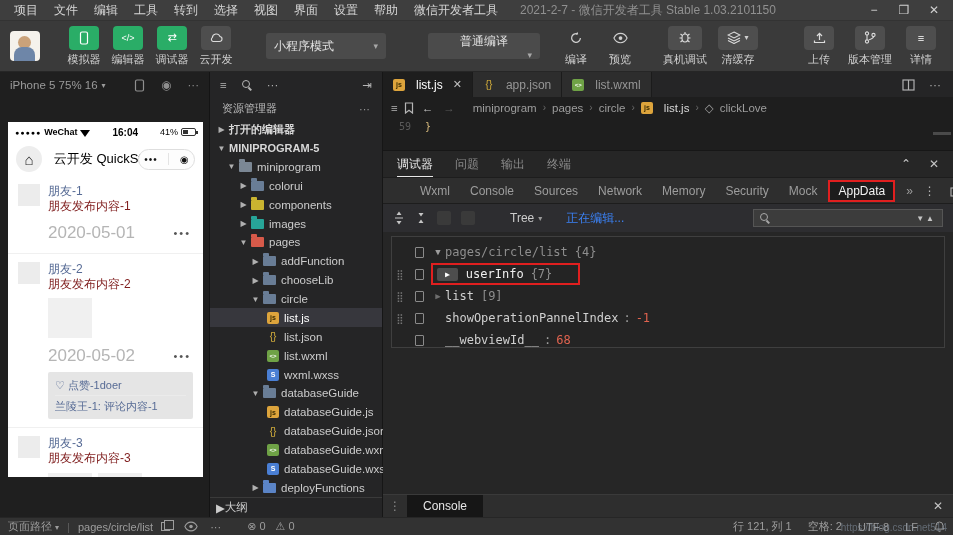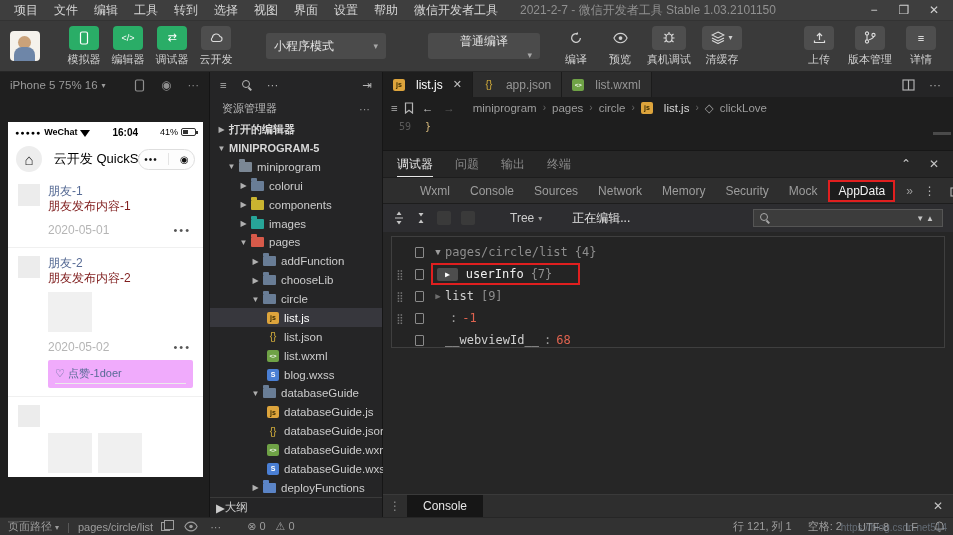--- a/index.html
+++ b/index.html
@@ -62,23 +62,23 @@
   .capsule .div { width:1px; height:12px; background:#e4e4e4; }
   .posts { height:301px; overflow:hidden; }
   .post { padding:8px 10px 4px 10px; border-bottom:1px solid #f0f0f0; }
   .post-head { display:flex; }
   .pavatar { width:22px; height:22px; background:#ececec; flex:none; margin-right:8px; }
   .pname { color:#576b95; font-size:12px; line-height:1.25; }
   .pcontent { color:#7f1d1d; font-size:12px; line-height:1.3; }
   .pimgs { display:flex; gap:6px; margin:6px 0 2px 30px; }
   .pimg { width:44px; height:40px; background:#f0f0f0; }
   .pdate-row { display:flex; align-items:center; margin:8px 0 6px 30px; }
-  .pdate { color:#b5b5b5; font-size:12px; }
+  .pdate { color:#b5b5b5; font-size:17px; }
   .pdots { margin-left:auto; margin-right:2px; color:#555; font-size:11px; letter-spacing:2px; }
-  .pfooter { margin-left:30px; background:#f0abfc; border-radius:2px; padding:4px 7px; margin-bottom:4px; }
+  .pfooter { margin-left:30px; background:#e5e5e5; border-radius:2px; padding:4px 7px; margin-bottom:4px; }
   .plike { color:#576b95; font-size:11px; padding:2px 0; border-bottom:1px solid #ebebeb; }
   .pcomment { font-size:11px; color:#333; padding:3px 0 1px; }
   .pcomment .cn { color:#576b95; }
 
   
   .explorer { width:173px; background:#252526; border-right:1px solid #161616; display:flex; flex-direction:column; flex:none; font-size:11.5px; }
   .exp-icons { height:26px; display:flex; align-items:center; gap:15px; padding:0 10px; color:#b6b6b6; }
   .exp-icons .right { margin-left:auto; }
   .exp-title { height:22px; display:flex; align-items:center; padding:0 12px; color:#b9b9b9; font-size:11px; }
   .exp-title .more { margin-left:auto; color:#9a9a9a; }
@@ -123,21 +123,21 @@
   .dbg-tabs .dbg-right { margin-left:auto; display:flex; gap:18px; color:#c5c5c5; }
   .devtools-tabs { height:27px; background:#2e2e2e; border-top:1px solid #1d1d1d; border-bottom:1px solid #1d1d1d;
     display:flex; align-items:center; padding:0 8px; gap:2px; font-size:12px; color:#9d9d9d; flex:none; }
   .dvt { padding:4px 9px; }
   .dvt.active { background:#1c1c1c; color:#f2f2f2; border:2px solid #e01f1f; padding:2px 8px; }
   .dvt-sep { width:1px; height:14px; background:#444; margin:0 4px; }
   .devtools-tabs .dvt-right { margin-left:auto; display:flex; align-items:center; gap:14px; color:#b5b5b5; }
   .ad-toolbar { height:28px; background:#2d2d30; display:flex; align-items:center; padding:0 10px; gap:10px; flex:none; color:#c5c5c5; }
   .dim-box { width:14px; height:14px; background:#3a3a3a; border-radius:2px; }
   .tree-select { color:#cccccc; font-size:12px; margin-left:25px; display:flex; align-items:center; gap:4px; }
-  .editing { color:#e5e5e5; font-size:12px; margin-left:20px; }
+  .editing { color:#3b82f6; font-size:12px; margin-left:14px; }
   .ad-search { margin-left:auto; width:190px; height:18px; background:#3c3c3c; border:1px solid #555;
     display:flex; align-items:center; padding:0 6px; gap:6px; color:#a8a8a8; }
   .ad-search input { flex:1; background:transparent; border:none; outline:none; color:#ddd; font-size:11px; min-width:0; }
   .ad-search .updown { font-size:8px; color:#c5c5c5; letter-spacing:2px; }
   .mag { width:10px; height:12px; position:relative; display:inline-block; flex:none; }
   .mag::before { content:""; position:absolute; width:6px; height:6px; border:1.5px solid currentColor; border-radius:50%; top:1px; left:0; }
   .mag::after { content:""; position:absolute; width:4px; height:1.5px; background:currentColor; transform:rotate(45deg); top:9px; left:6px; }
   .ad-tree { margin:4px 8px 0 8px; height:112px; background:#242424; border:1px solid #3f3f3f;
     font-family:"DejaVu Sans Mono","Liberation Mono",monospace; font-size:12px; padding:4px 0; }
   .ad-row { height:22px; display:flex; align-items:center; }
@@ -243,21 +243,21 @@
     </div>
     <div class="tool-group">
       <div class="tool-btn icon-only">
         <svg class="ic" width="15" height="12" viewBox="0 0 16 12">
             <path d="M8 1C4.5 1 2 3.7 1 6c1 2.3 3.5 5 7 5s6-2.7 7-5c-1-2.3-3.5-5-7-5z" fill="none" stroke="#cfcfcf" stroke-width="1.2"></path>
             <circle cx="8" cy="6" r="2" fill="#cfcfcf"></circle>
           </svg>
       </div>
       <div class="tool-label">预览</div>
     </div>
-    <div class="tool-group" style="width:54px;">
+    <div class="tool-group" style="width:54px;margin-left:16px;">
       <div class="tool-btn gray" style="width:34px;">
         <svg class="ic" width="14" height="13" viewBox="0 0 14 13">
             <ellipse cx="7" cy="7" rx="3" ry="4" fill="none" stroke="#dcdcdc" stroke-width="1.1"></ellipse>
             <path d="M7 3V1M4.4 4.5 2.5 3M9.6 4.5 11.5 3M4 7H1.5M10 7h2.5M4.4 9.5 2.5 11M9.6 9.5 11.5 11" stroke="#dcdcdc" stroke-width="1.1"></path>
           </svg>
       </div>
       <div class="tool-label">真机调试</div>
     </div>
     <div class="tool-group" style="width:52px;">
       <div class="tool-btn gray" style="width:40px;">
@@ -360,26 +360,31 @@
             </div>
             <div class="pimgs">
                 <div class="pimg"></div>
               </div>
             <div class="pdate-row">
               <span class="pdate">2020-05-02</span>
               <span class="pdots">•••</span>
             </div>
             <div class="pfooter">
               <div class="plike"><span>♡ </span><span>点赞-1doer</span></div>
+              <div class="pcomment"><span class="cn">兰陵王-1: 评论内容-1</span></div>
             </div>
           </div>
 
           <div class="post">
             <div class="post-head">
               <div class="pavatar"></div>
+              <div>
+                <div class="pname">朋友-3</div>
+                <div class="pcontent">朋友发布内容-3</div>
+              </div>
             </div>
             <div class="pimgs">
               <div class="pimg"></div>
               <div class="pimg"></div>
             </div>
 
           </div>
         </div>
       </div>
     </div>
@@ -450,21 +455,21 @@
       <div class="trow pl4">
         <span class="fico json">{}</span>
         <span>list.json</span>
       </div>
       <div class="trow pl4">
         <span class="fico wxml">&lt;&gt;</span>
         <span>list.wxml</span>
       </div>
       <div class="trow pl4">
         <span class="fico wxss">S</span>
-        <span>blog.wxss</span>
+        <span>wxml.wxss</span>
       </div>
       <div class="trow pl3">
         <span class="arrow">▼</span>
         <span class="folder f-slate"></span>
         <span>databaseGuide</span>
       </div>
       <div class="trow pl4">
         <span class="fico js">js</span>
         <span>databaseGuide.js</span>
       </div>
@@ -615,20 +620,21 @@
             <span class="handle">⣿</span>
             <span class="sqicon"></span>
             <span class="ad-arrow" style="color:#6e6e6e;">▶</span>
             <span class="ad-key">list</span>
             <span class="ad-count">[9]</span>
           </div>
           <div class="ad-row">
             <span class="handle">⣿</span>
             <span class="sqicon"></span>
             <span class="ad-arrow"></span>
+            <span class="ad-key">showOperationPannelIndex</span>
             <span class="ad-colon">:</span>
             <span class="ad-val">-1</span>
           </div>
           <div class="ad-row">
             <span class="handle"></span>
             <span class="sqicon"></span>
             <span class="ad-arrow"></span>
             <span class="ad-key">__webviewId__</span>
             <span class="ad-colon">:</span>
             <span class="ad-val">68</span>

